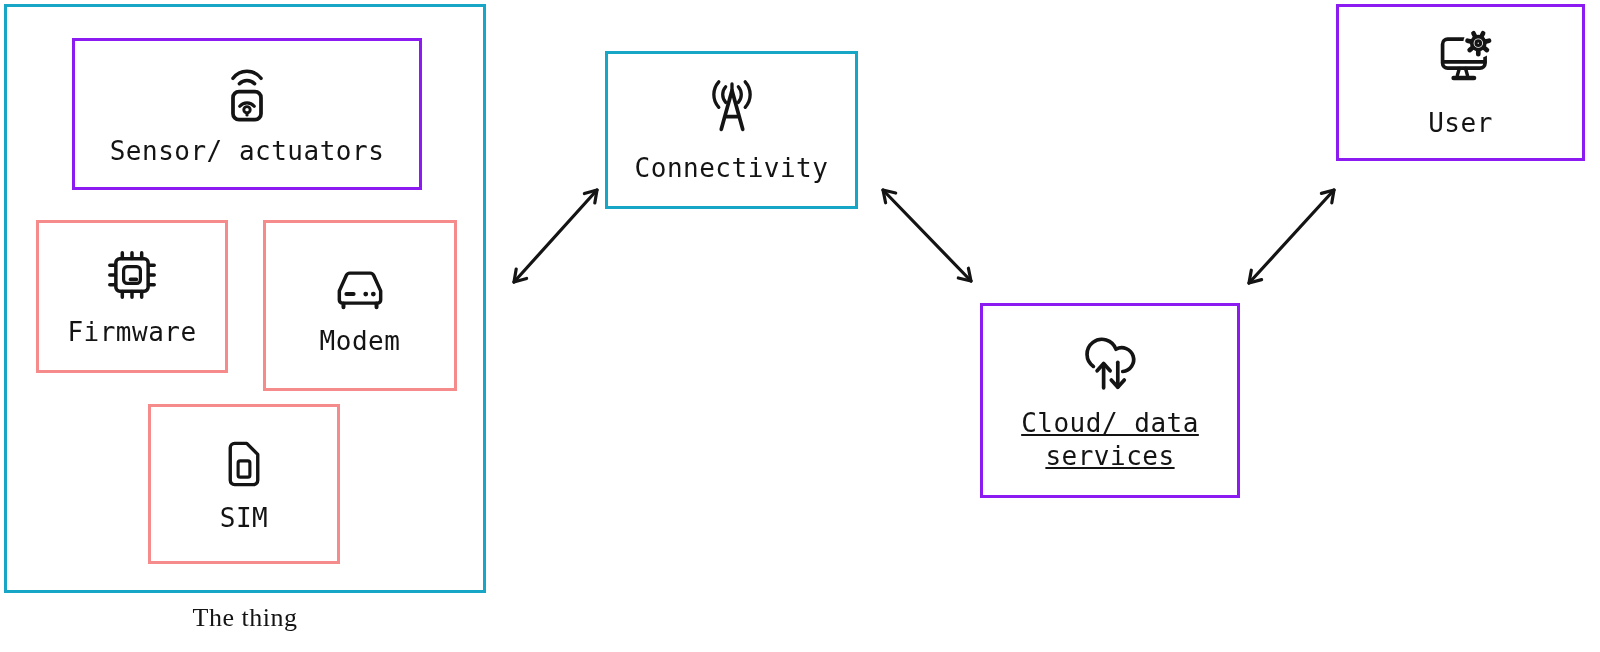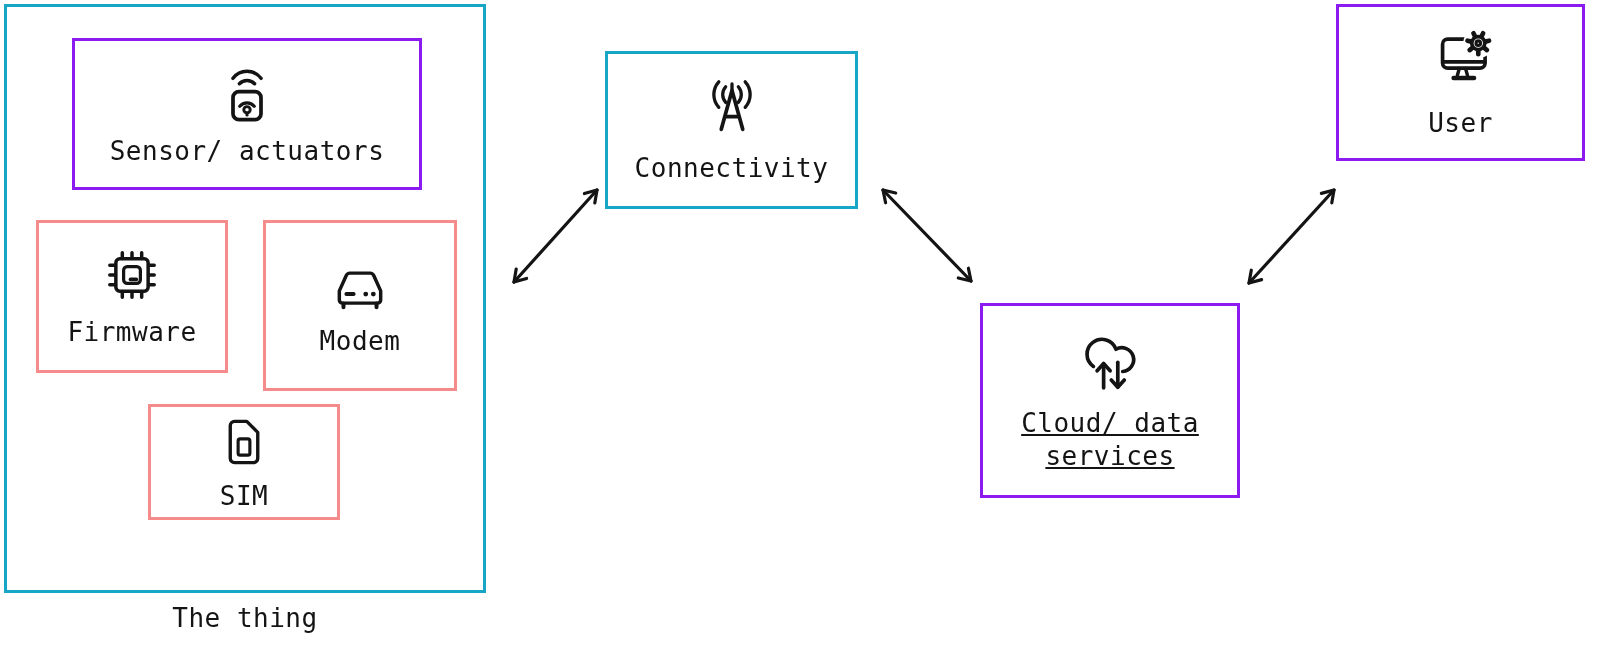--- a/index.html
+++ b/index.html
@@ -20,25 +20,25 @@
   .border-pink{border:3px solid var(--accent-pink);}
   .label{font-size:26px;font-weight:500;letter-spacing:0.5px;line-height:1.25;color:var(--ink);white-space:nowrap;}
   .icon{display:block;line-height:0;}
   .icon svg{display:block;}
   .icon svg *{stroke:var(--ink);fill:none;stroke-linecap:round;stroke-linejoin:round;}
   .icon svg .fill-dot{fill:var(--ink);stroke:none;}
   .icon svg .mask{fill:var(--background);stroke:none;}
   .icon svg .whitefill{fill:var(--background);}
   
   #thing-box{left:4px;top:4px;width:482px;height:589px;}
-  #thing-label{position:absolute;left:4px;top:602px;width:482px;text-align:center;}
+  #thing-label{position:absolute;left:4px;top:602px;width:482px;text-align:center;font-family:Liberation Serif, serif;}
   #sensor-box{left:72px;top:38px;width:350px;height:152px;gap:10px;}
   #firmware-box{left:36px;top:220px;width:192px;height:153px;gap:10px;justify-content:center;}
   #modem-box{left:263px;top:220px;width:194px;height:171px;gap:8px;}
-  #sim-box{left:148px;top:404px;width:192px;height:116px;gap:8px;}
+  #sim-box{left:148px;top:404px;width:192px;height:160px;gap:8px;}
   #connectivity-box{left:605px;top:3px;width:253px;height:158px;gap:10px;margin-top:48px;}
   #cloud-box{left:980px;top:303px;width:260px;height:195px;gap:10px;text-decoration:underline;}
   #user-box{left:1320px;top:4px;width:249px;height:157px;gap:14px;margin-left:16px;}
   #arrows{position:absolute;left:0;top:0;width:1600px;height:652px;pointer-events:none;}
   #arrows path{stroke:var(--ink);stroke-width:3.2;fill:none;stroke-linecap:round;stroke-linejoin:round;}
 </style>
 </head>
 <body>
 
 <div class="canvas">

